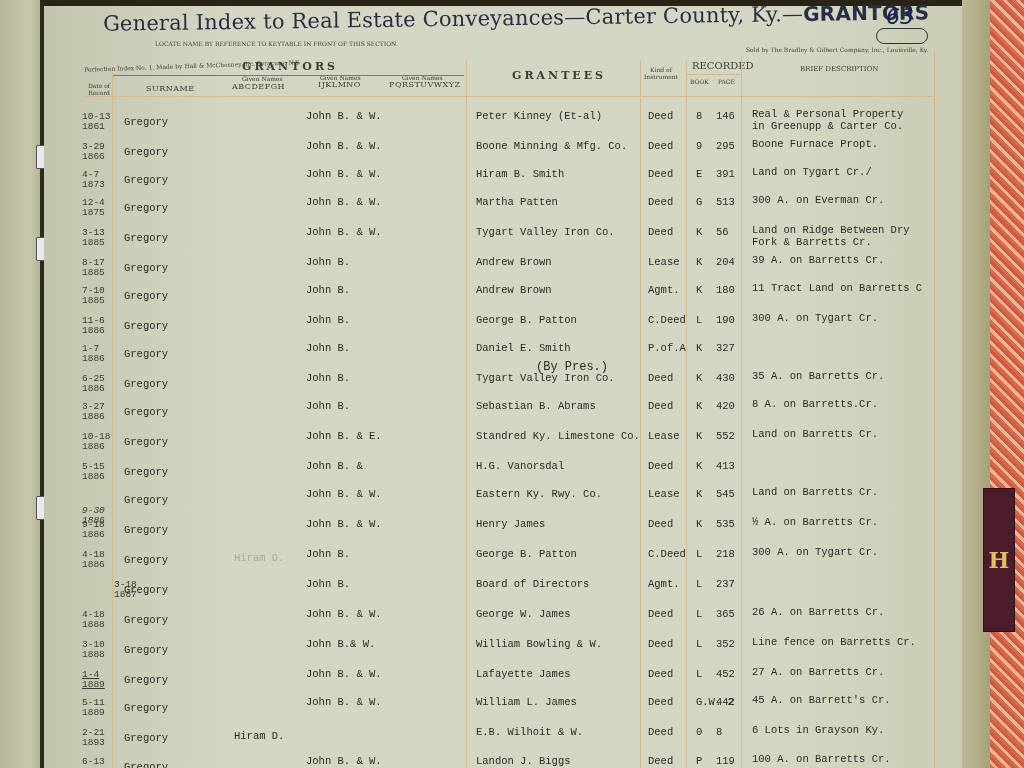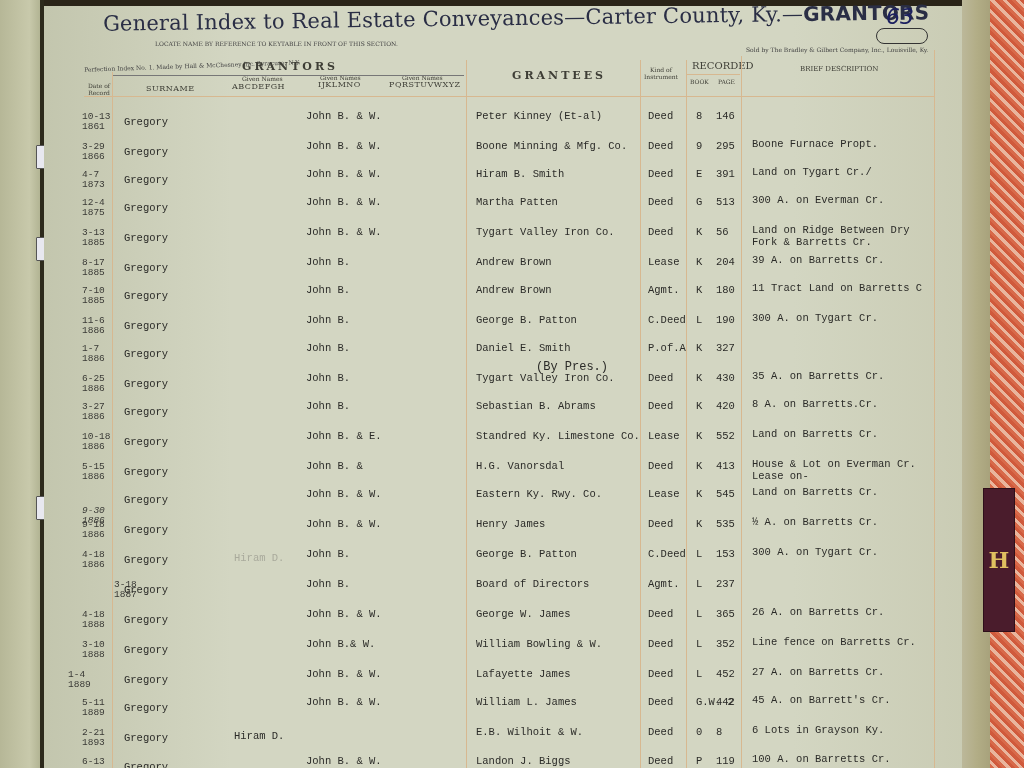--- a/index.html
+++ b/index.html
@@ -115,20 +115,22 @@
     <div class="row" style="top: 112px;">
     <div class="cell date" style="left: 82px; top: 0px; white-space: pre;">10-13
 1861</div>
     <div class="cell" style="left:124px;top:4px">Gregory</div>
     <div class="cell" style="left:234px;top:2px"></div>
     <div class="cell" style="left:306px;top:-2px">John B. &amp; W.</div>
     <div class="cell" style="left:476px;top:-2px">Peter Kinney (Et-al)</div>
     <div class="cell" style="left:648px;top:-2px">Deed</div>
     <div class="cell" style="left:696px;top:-2px">8</div>
     <div class="cell" style="left:716px;top:-2px">146</div>
+    <div class="cell" style="left:752px;top:-4px;line-height:12px;white-space:pre">Real &amp; Personal Property
+in Greenupp &amp; Carter Co.</div>
   </div>
     <div class="row" style="top: 142px;">
     <div class="cell date" style="left: 82px; top: 0px; white-space: pre;">3-29
 1866</div>
     <div class="cell" style="left:124px;top:4px">Gregory</div>
     <div class="cell" style="left:234px;top:2px"></div>
     <div class="cell" style="left:306px;top:-2px">John B. &amp; W.</div>
     <div class="cell" style="left:476px;top:-2px">Boone Minning &amp; Mfg. Co.</div>
     <div class="cell" style="left:648px;top:-2px">Deed</div>
     <div class="cell" style="left:696px;top:-2px">9</div>
@@ -259,22 +261,20 @@
     <div class="row" style="top: 462px;">
     <div class="cell date" style="left: 82px; top: 0px; white-space: pre;">5-15
 1886</div>
     <div class="cell" style="left:124px;top:4px">Gregory</div>
     <div class="cell" style="left:234px;top:2px"></div>
     <div class="cell" style="left:306px;top:-2px">John B. &amp;</div>
     <div class="cell" style="left:476px;top:-2px">H.G. Vanorsdal</div>
     <div class="cell" style="left:648px;top:-2px">Deed</div>
     <div class="cell" style="left:696px;top:-2px">K</div>
     <div class="cell" style="left:716px;top:-2px">413</div>
-    <div class="cell" style="left:752px;top:-4px;line-height:12px;white-space:pre">House &amp; Lot on Everman Cr.
-Lease on-</div>
   </div>
     <div class="row" style="top: 490px;">
     <div class="cell date" style="left: 82px; top: 16px; white-space: pre; font-style: italic;">9-30
 1886</div>
     <div class="cell" style="left:124px;top:4px">Gregory</div>
     <div class="cell" style="left:234px;top:2px"></div>
     <div class="cell" style="left:306px;top:-2px">John B. &amp; W.</div>
     <div class="cell" style="left:476px;top:-2px">Eastern Ky. Rwy. Co.</div>
     <div class="cell" style="left:648px;top:-2px">Lease</div>
     <div class="cell" style="left:696px;top:-2px">K</div>
@@ -295,21 +295,21 @@
   </div>
     <div class="row" style="top: 550px;">
     <div class="cell date" style="left: 82px; top: 0px; white-space: pre;">4-18
 1886</div>
     <div class="cell" style="left:124px;top:4px">Gregory</div>
     <div class="cell faded" style="left:234px;top:2px">Hiram D.</div>
     <div class="cell" style="left:306px;top:-2px">John B.</div>
     <div class="cell" style="left:476px;top:-2px">George B. Patton</div>
     <div class="cell" style="left:648px;top:-2px">C.Deed</div>
     <div class="cell" style="left:696px;top:-2px">L</div>
-    <div class="cell" style="left:716px;top:-2px">153</div>
+    <div class="cell" style="left:716px;top:-2px">218</div>
     <div class="cell" style="left:752px;top:-4px;line-height:12px;white-space:pre">300 A. on Tygart Cr.</div>
   </div>
     <div class="row" style="top: 580px;">
     <div class="cell date" style="left: 82px; top: 0px; white-space: pre; margin-left: 32px;">3-18
 1887</div>
     <div class="cell" style="left:124px;top:4px">Gregory</div>
     <div class="cell" style="left:234px;top:2px"></div>
     <div class="cell" style="left:306px;top:-2px">John B.</div>
     <div class="cell" style="left:476px;top:-2px">Board of Directors</div>
     <div class="cell" style="left:648px;top:-2px">Agmt.</div>
@@ -335,21 +335,21 @@
     <div class="cell" style="left:124px;top:4px">Gregory</div>
     <div class="cell" style="left:234px;top:2px"></div>
     <div class="cell" style="left:306px;top:-2px">John B.&amp; W.</div>
     <div class="cell" style="left:476px;top:-2px">William Bowling &amp; W.</div>
     <div class="cell" style="left:648px;top:-2px">Deed</div>
     <div class="cell" style="left:696px;top:-2px">L</div>
     <div class="cell" style="left:716px;top:-2px">352</div>
     <div class="cell" style="left:752px;top:-4px;line-height:12px;white-space:pre">Line fence on Barretts Cr.</div>
   </div>
     <div class="row" style="top: 670px;">
-    <div class="cell date" style="left: 68px; top: 0px; white-space: pre;">1-4
+    <div class="cell date" style="left: 82px; top: 0px; white-space: pre; text-decoration: underline;">1-4
 1889</div>
     <div class="cell" style="left:124px;top:4px">Gregory</div>
     <div class="cell" style="left:234px;top:2px"></div>
     <div class="cell" style="left:306px;top:-2px">John B. &amp; W.</div>
     <div class="cell" style="left:476px;top:-2px">Lafayette James</div>
     <div class="cell" style="left:648px;top:-2px">Deed</div>
     <div class="cell" style="left:696px;top:-2px">L</div>
     <div class="cell" style="left:716px;top:-2px">452</div>
     <div class="cell" style="left:752px;top:-4px;line-height:12px;white-space:pre">27 A. on Barretts Cr.</div>
   </div>

